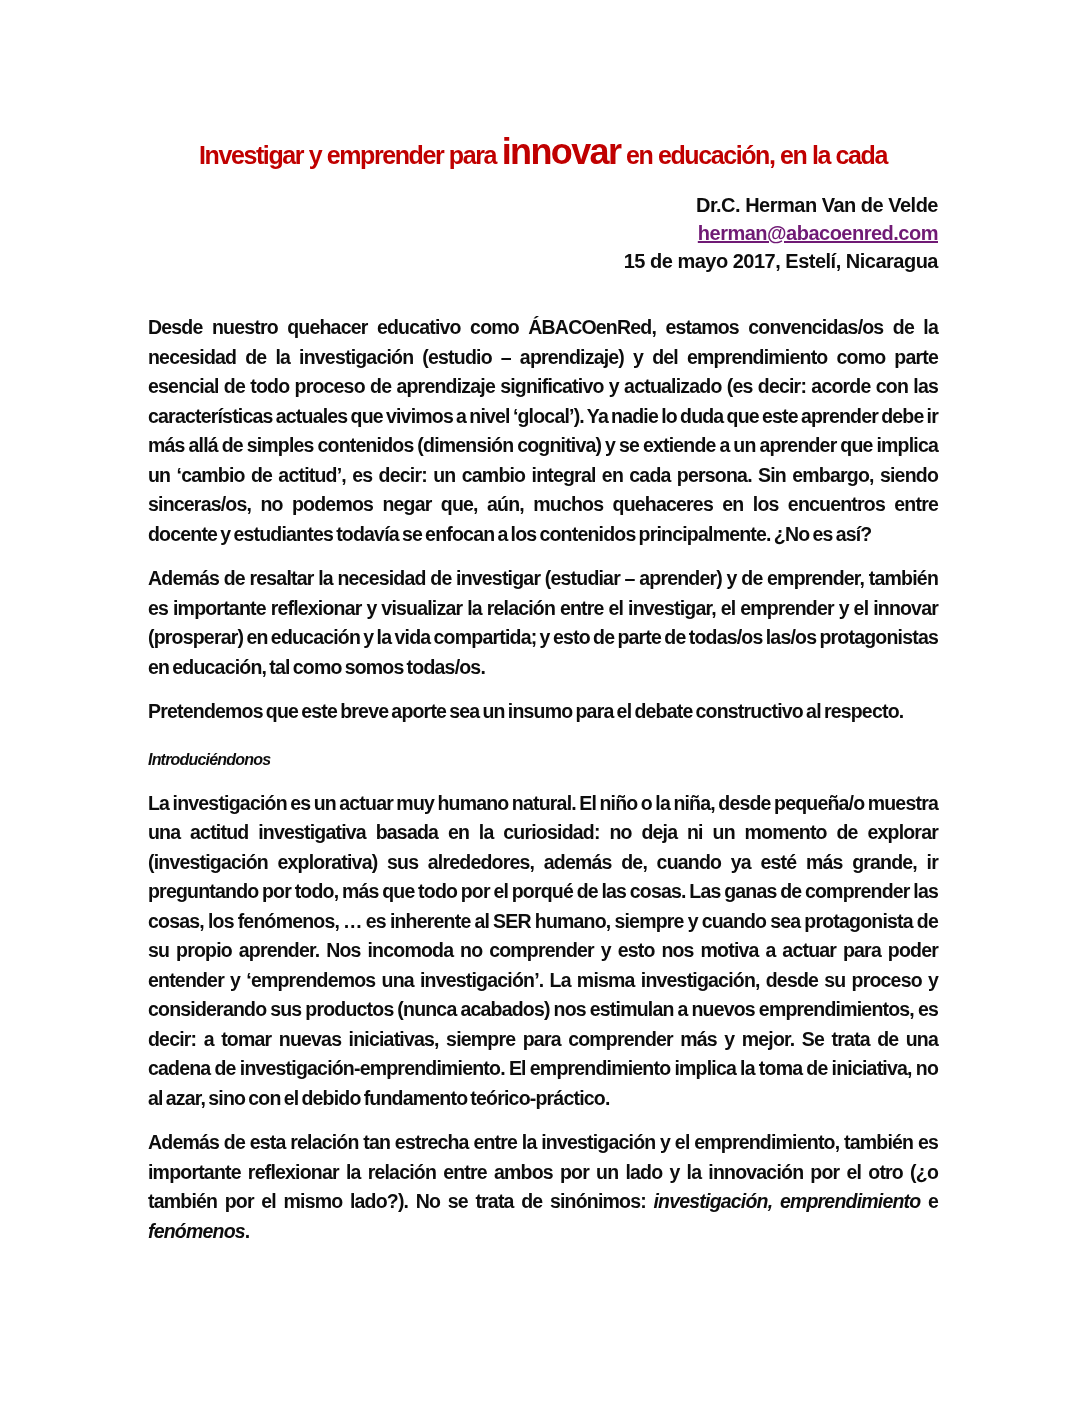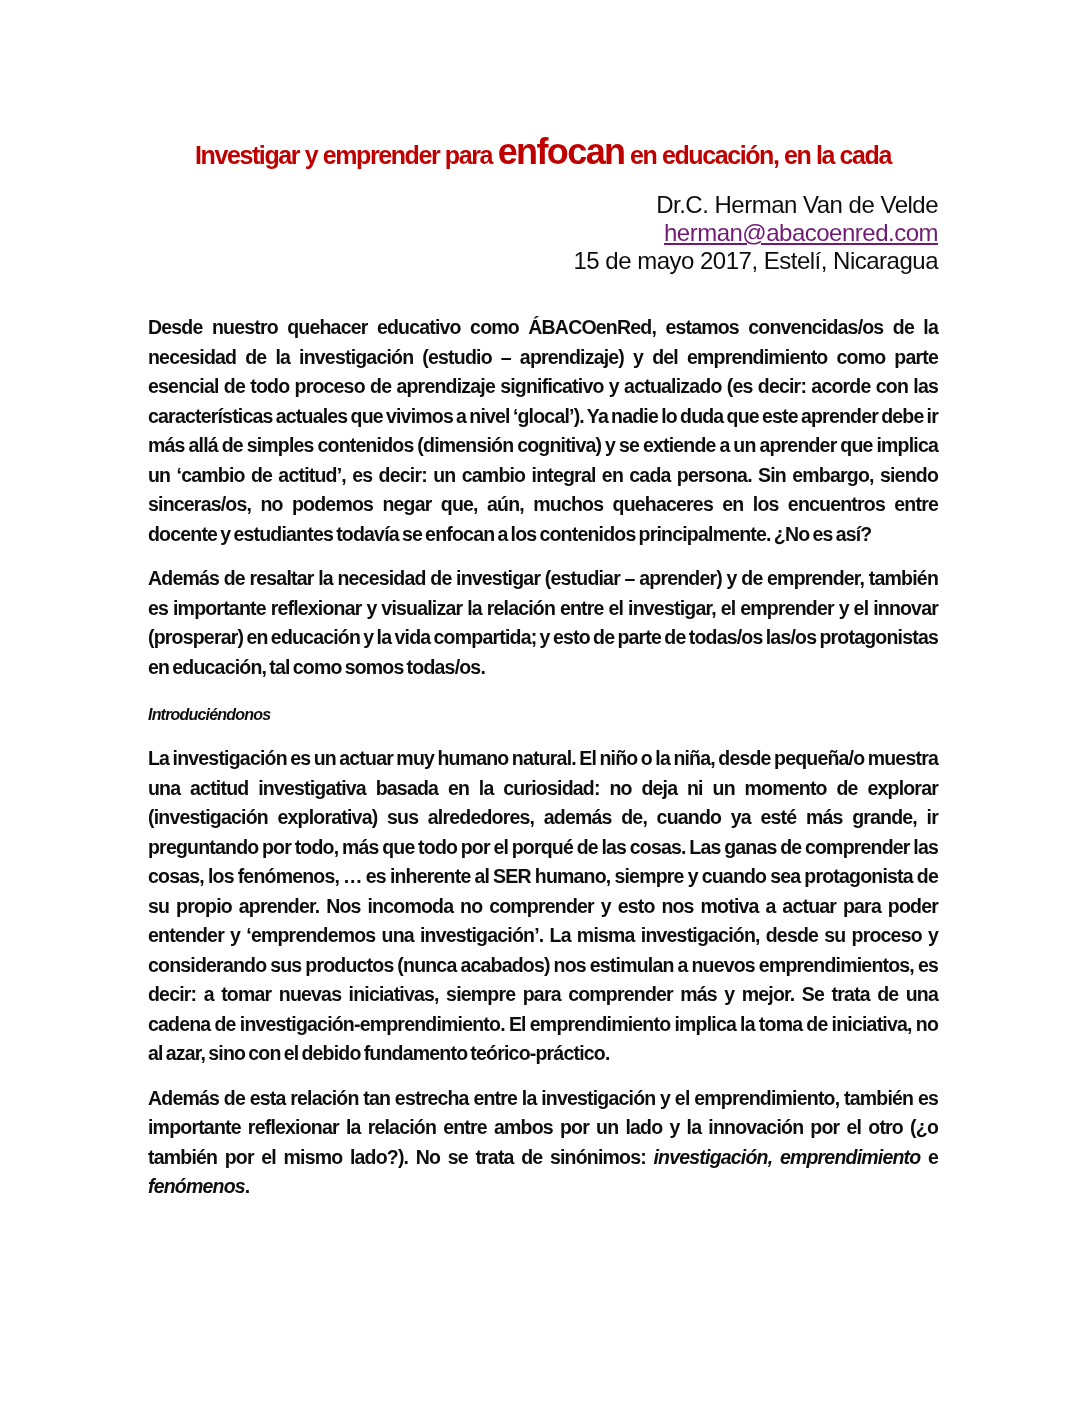--- a/index.html
+++ b/index.html
@@ -33,22 +33,22 @@
     color: #C00000;
     line-height: 40px;
   }
   .doc-title .big {
     font-size: 36px;
     letter-spacing: -1.6px;
   }
   .byline {
     margin-top: 16px;
     text-align: right;
-    font-weight: normal;
-    font-size: 24px;
+    font-weight: bold;
+    font-size: 20px;
     line-height: 28px;
     letter-spacing: -0.5px;
     color: #0d0d0d;
   }
   .byline a.email {
     color: #701a75;
     text-decoration: underline;
     cursor: pointer;
   }
   .body-text {
@@ -76,34 +76,35 @@
     font-weight: bold;
     margin-top: 19px;
   }
 </style>
 </head>
 <body>
 
 <div class="page">
   <div class="content">
 
-    <h1 class="doc-title"><span>Investigar y emprender para </span><span class="big">enfocan</span><span> en educación, en la cada</span></h1>
+    <h1 class="doc-title"><span>Investigar y emprender para </span><span class="big">innovar</span><span> en educación, en la cada</span></h1>
 
     <div class="byline">
       <div>Dr.C. Herman Van de Velde</div>
       <div><a class="email" href="#">herman@abacoenred.com</a></div>
       <div>15 de mayo 2017, Estelí, Nicaragua</div>
     </div>
 
     <div class="body-text">
 
       <p class="para">Desde nuestro quehacer educativo como ÁBACOenRed, estamos convencidas/os de la necesidad de la investigación (estudio – aprendizaje) y del emprendimiento como parte esencial de todo proceso de aprendizaje significativo y actualizado (es decir: acorde con las características actuales que vivimos a nivel ‘glocal’). Ya nadie lo duda que este aprender debe ir más allá de simples contenidos (dimensión cognitiva) y se extiende a un aprender que implica un ‘cambio de actitud’, es decir: un cambio integral en cada persona. Sin embargo, siendo sinceras/os, no podemos negar que, aún, muchos quehaceres en los encuentros entre docente y estudiantes todavía se enfocan a los contenidos principalmente. ¿No es así?</p>
 
       <p class="para">Además de resaltar la necesidad de investigar (estudiar – aprender) y de emprender, también es importante reflexionar y visualizar la relación entre el investigar, el emprender y el innovar (prosperar) en educación y la vida compartida; y esto de parte de todas/os las/os protagonistas en educación, tal como somos todas/os.</p>
 
+      <p class="para">Pretendemos que este breve aporte sea un insumo para el debate constructivo al respecto.</p>
 
       <h2 class="section-heading">Introduciéndonos</h2>
 
       <p class="para">La investigación es un actuar muy humano natural. El niño o la niña, desde pequeña/o muestra una actitud investigativa basada en la curiosidad: no deja ni un momento de explorar (investigación explorativa) sus alrededores, además de, cuando ya esté más grande, ir preguntando por todo, más que todo por el porqué de las cosas. Las ganas de comprender las cosas, los fenómenos, … es inherente al SER humano, siempre y cuando sea protagonista de su propio aprender. Nos incomoda no comprender y esto nos motiva a actuar para poder entender y ‘emprendemos una investigación’. La misma investigación, desde su proceso y considerando sus productos (nunca acabados) nos estimulan a nuevos emprendimientos, es decir: a tomar nuevas iniciativas, siempre para comprender más y mejor. Se trata de una cadena de investigación-emprendimiento. El emprendimiento implica la toma de iniciativa, no al azar, sino con el debido fundamento teórico-práctico.</p>
 
       <p class="para"><span>Además de esta relación tan estrecha entre la investigación y el emprendimiento, también es importante reflexionar la relación entre ambos por un lado y la innovación por el otro (¿o también por el mismo lado?). No se trata de sinónimos: </span><em class="bi">investigación, emprendimiento</em><span> e </span><em class="bi">fenómenos</em><span>.</span></p>
 
     </div>
   </div>
 </div>

